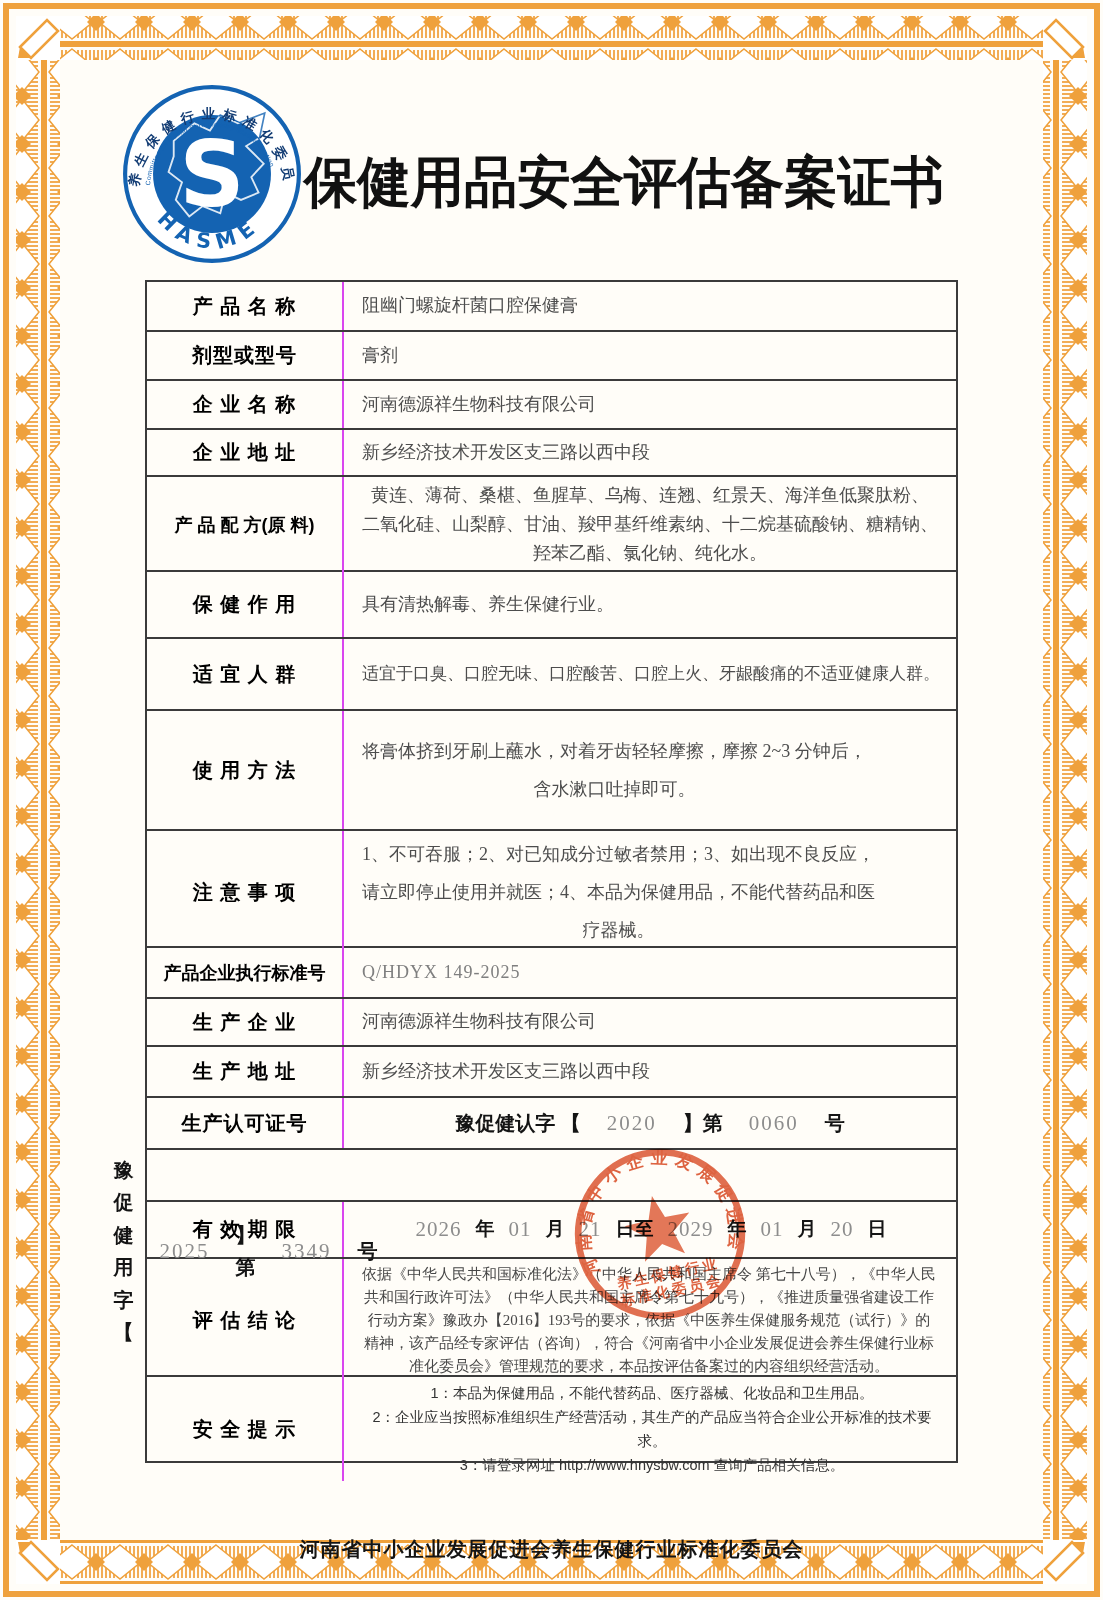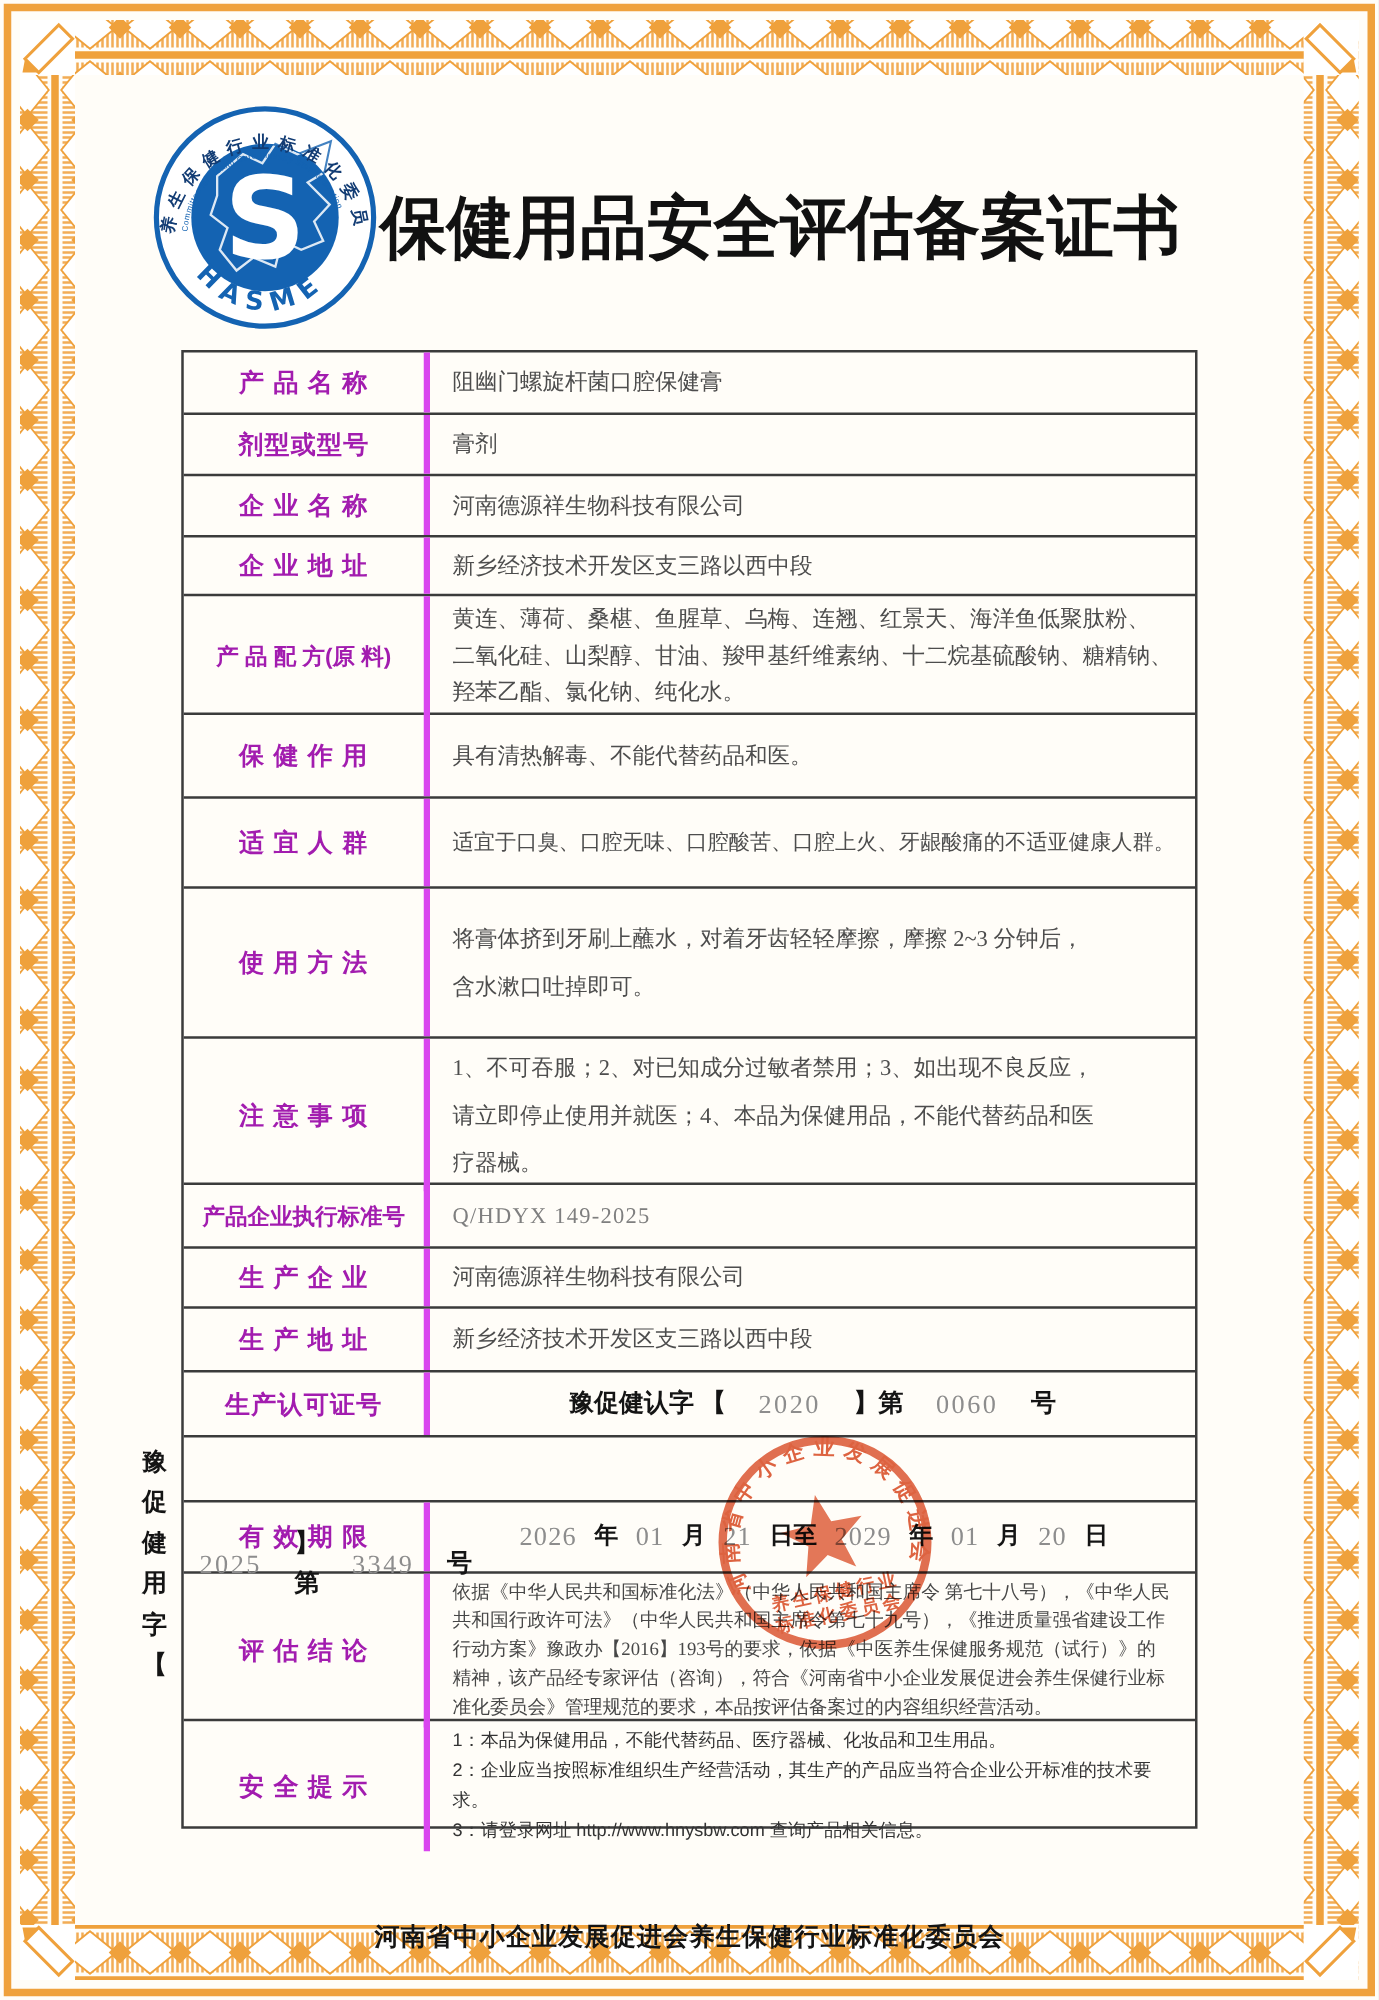--- a/index.html
+++ b/index.html
@@ -19,31 +19,31 @@
     transform:scaleX(.97);transform-origin:left;white-space:nowrap;
   }
 
   .cert-table{
     position:absolute;left:145px;top:280px;width:813px;
     border:2px solid #3b3b3b;box-sizing:border-box;background:transparent;
   }
   .tr{display:grid;grid-template-columns:197px 1fr;}
   .tr + .tr{border-top:2px solid #3b3b3b;}
   .th{
-    border-right:5px solid #d946ef;
+    border-right:2px solid #d946ef;
     display:flex;align-items:center;justify-content:center;
-    font-weight:bold;color:#a21caf;font-size:20px;letter-spacing:1px;
+    font-weight:bold;color:#000000;font-size:20px;letter-spacing:1px;
     text-align:center;padding:0 2px;
   }
   .th.tight{font-size:18px;letter-spacing:0;}
   .td{
     display:flex;align-items:center;
     padding:4px 14px 4px 18px;
     font-family:"Liberation Serif","DejaVu Serif",serif;
-    color:#4d4d4d;font-size:18px;line-height:1.62;white-space:pre-line;
+    color:#4d4d4d;font-size:18px;line-height:1.62;white-space:pre-line;text-align:center;
   }
   .td.lh-loose{line-height:38px;}
   .td.f17{font-size:17px;}
   .td.f15{font-size:15px;line-height:23px;color:#474747;}
   .td.f14{font-size:14.5px;line-height:24px;color:#333;font-family:"Liberation Sans","DejaVu Sans",sans-serif;}
   .td.center{justify-content:center;padding-left:0;padding-right:0;}
   .seg-b{color:#141414;font-weight:bold;font-size:20px;font-family:"Liberation Sans","DejaVu Sans",sans-serif;}
   .seg-n{color:#8d8d8d;font-size:21px;letter-spacing:2px;margin:0 26px;font-family:"Liberation Serif","DejaVu Serif",serif;}
   .dt-n{color:#8d8d8d;font-size:21px;letter-spacing:1px;margin:0 8px;font-family:"Liberation Serif","DejaVu Serif",serif;}
   .dt-u{color:#141414;font-weight:bold;font-size:19px;margin:0 6px;font-family:"Liberation Sans","DejaVu Sans",sans-serif;}
@@ -187,21 +187,21 @@
         <div class="td">新乡经济技术开发区支三路以西中段</div>
       </div>
       <div class="tr" style="height:93px">
         <div class="th tight">产 品 配 方(原 料)</div>
         <div class="td">黄连、薄荷、桑椹、鱼腥草、乌梅、连翘、红景天、海洋鱼低聚肽粉、
 二氧化硅、山梨醇、甘油、羧甲基纤维素纳、十二烷基硫酸钠、糖精钠、
 羟苯乙酯、氯化钠、纯化水。</div>
       </div>
       <div class="tr" style="height:65px">
         <div class="th">保 健 作 用</div>
-        <div class="td">具有清热解毒、不能代替药品和医。</div>
+        <div class="td">具有清热解毒、养生保健行业。</div>
       </div>
       <div class="tr" style="height:70px">
         <div class="th">适 宜 人 群</div>
         <div class="td f17">适宜于口臭、口腔无味、口腔酸苦、口腔上火、牙龈酸痛的不适亚健康人群。</div>
       </div>
       <div class="tr" style="height:118px">
         <div class="th">使 用 方 法</div>
         <div class="td lh-loose">将膏体挤到牙刷上蘸水，对着牙齿轻轻摩擦，摩擦 2~3 分钟后，
 含水漱口吐掉即可。</div>
       </div>

